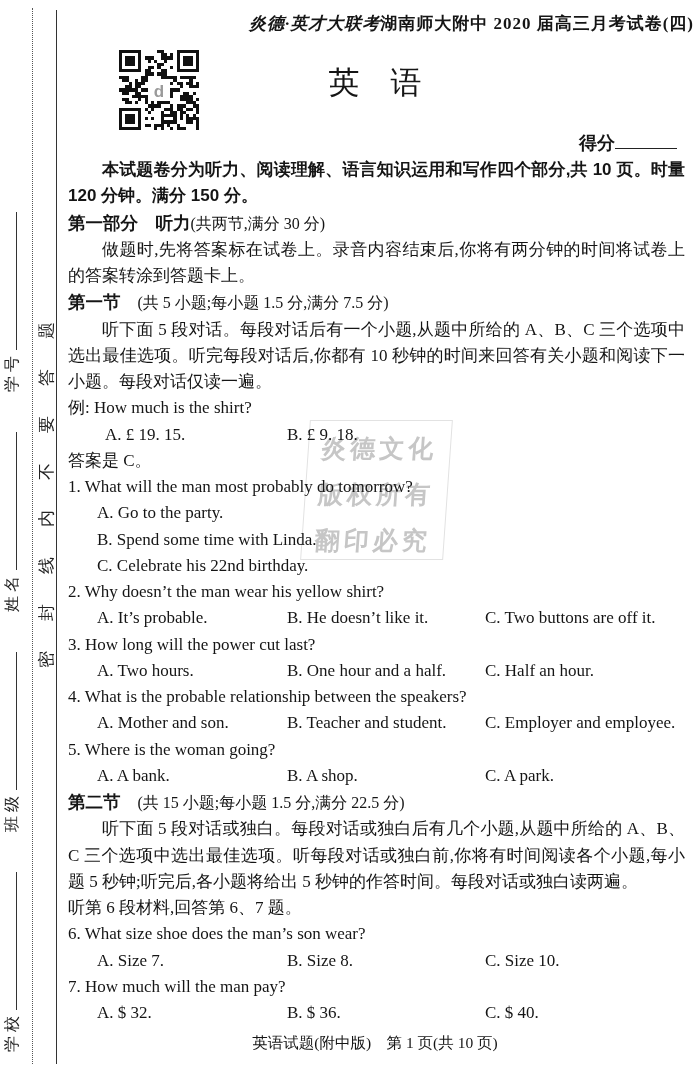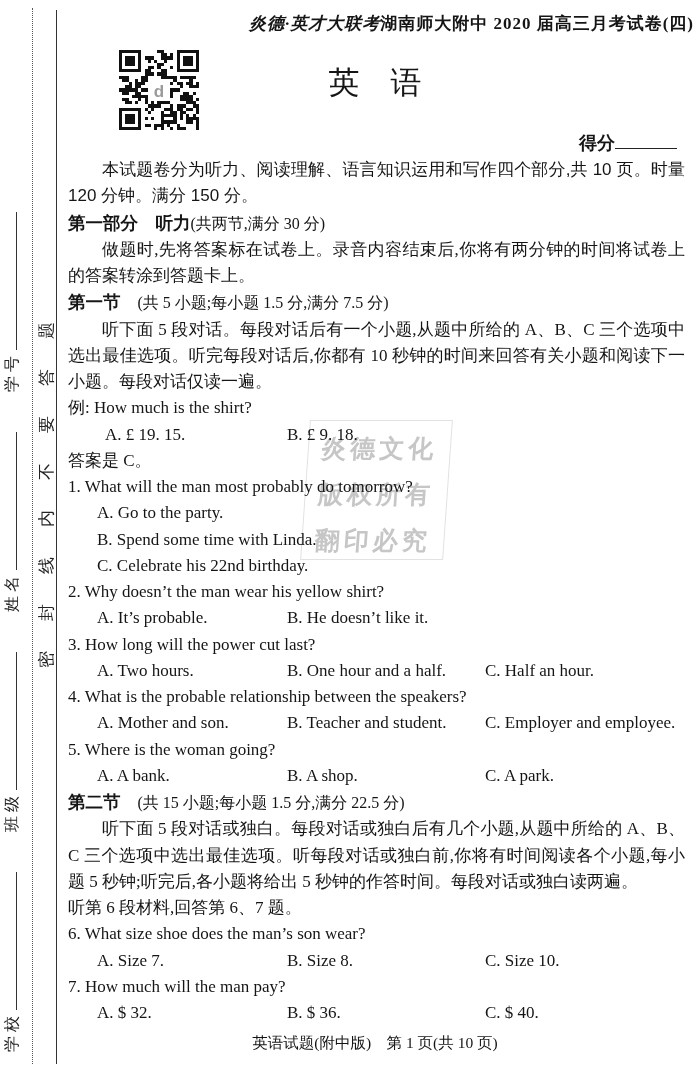--- a/index.html
+++ b/index.html
@@ -29,21 +29,21 @@
 
   
   .watermark{position:absolute;left:305px;top:420px;width:141px;height:138px;border:1px solid #e2e2e2;
              z-index:0;text-align:center;color:#c6c6c6;font-weight:600;
              font-size:25px;letter-spacing:4px;transform:skewX(-4deg);}
   .watermark div{margin-top:10px;line-height:36px;}
 
   
   .main{position:absolute;left:68px;top:157px;width:617px;font-size:17px;line-height:26.25px;
         text-align:justify;z-index:2;}
-  .bold-hei{font-weight:400;font-family:"Liberation Sans","DejaVu Sans",sans-serif;}
+  .bold-hei{font-weight:700;font-family:"Liberation Sans","DejaVu Sans",sans-serif;}
   .para{text-indent:2em;}
   .sec-head{font-size:17px;}
   .sec-head .hd{font-weight:700;font-family:"Liberation Sans","DejaVu Sans",sans-serif;font-size:17.5px;}
   .sec-head .note{font-size:16px;}
   .q-line{}
   .opt-row{display:flex;margin-left:29px;}
   .opt-row .optA{width:190px;}
   .opt-row .optB{width:198px;}
   .opt-row .optC{flex:1;}
   .opt-row.example{margin-left:37px;align-items:center;}
@@ -313,20 +313,21 @@
     <div class="opt-stack">
       <div class="opt">A. Go to the party.</div>
       <div class="opt">B. Spend some time with Linda.</div>
       <div class="opt">C. Celebrate his 22nd birthday.</div>
     </div>
 
     <div class="q-line">2. Why doesn’t the man wear his yellow shirt?</div>
     <div class="opt-row">
       <span class="optA">A. It’s probable.</span>
       <span class="optB">B. He doesn’t like it.</span>
+      <span class="optC">C. Two buttons are off it.</span>
     </div>
 
     <div class="q-line">3. How long will the power cut last?</div>
     <div class="opt-row">
       <span class="optA">A. Two hours.</span>
       <span class="optB">B. One hour and a half.</span>
       <span class="optC">C. Half an hour.</span>
     </div>
 
     <div class="q-line">4. What is the probable relationship between the speakers?</div>

